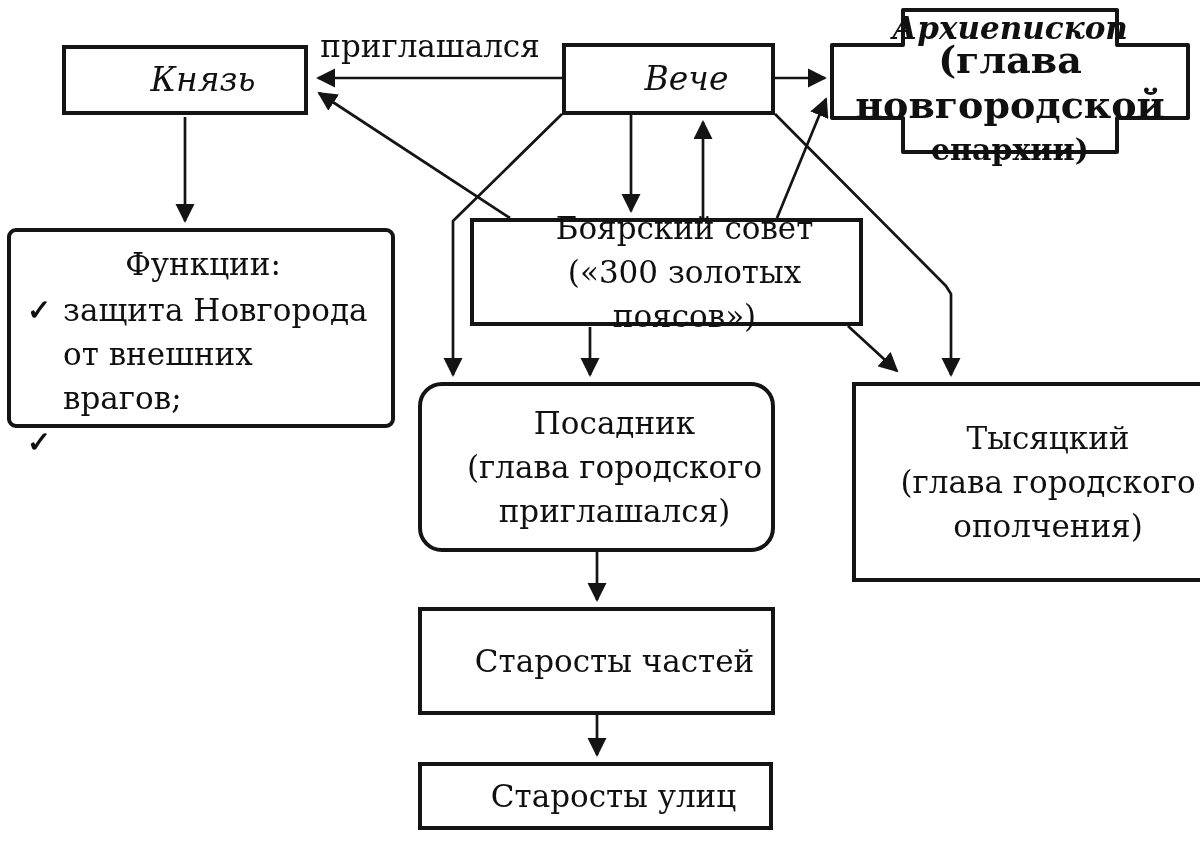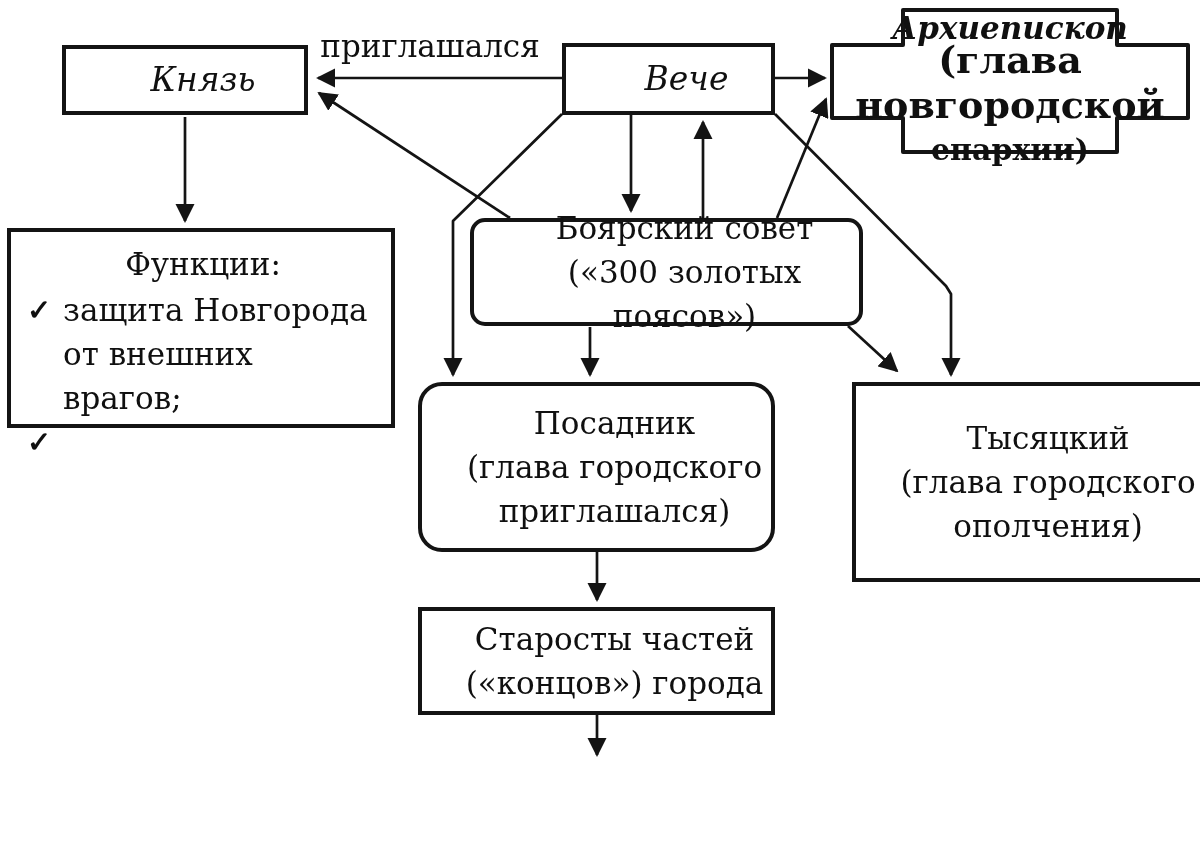--- a/index.html
+++ b/index.html
@@ -10,22 +10,22 @@
   #edges{position:absolute;left:0;top:0;width:1200px;height:851px;}
   .box{
     position:absolute;box-sizing:border-box;border:4px solid #141414;background:#ffffff;
     display:flex;flex-direction:column;align-items:center;justify-content:center;
     text-align:center;font-size:31px;line-height:1.42;padding-left:36px;
   }
   .italic-label{font-style:italic;font-size:33px;}
   
   #box-knyaz{left:62px;top:45px;width:246px;height:70px;}
   #box-veche{left:562px;top:43px;width:213px;height:72px;}
-  #box-functions{left:7px;top:228px;width:388px;height:200px;display:block;text-align:left;padding:10px 12px 0 16px;}
-  #box-boyar{left:470px;top:218px;width:393px;height:108px;border-radius:15px;}
+  #box-functions{left:7px;top:228px;width:388px;height:200px;display:block;text-align:left;padding:10px 12px 0 16px;border-radius:9px;}
+  #box-boyar{left:470px;top:218px;width:393px;height:108px;}
   #box-posadnik{left:418px;top:382px;width:357px;height:170px;border-radius:24px;}
   #box-tysyatsky{left:852px;top:382px;width:356px;height:200px;}
   #box-district{left:418px;top:607px;width:357px;height:108px;}
   #box-street{left:418px;top:762px;width:355px;height:68px;}
   
   #arch-text{position:absolute;left:832px;top:10px;width:356px;height:142px;font-weight:bold;text-align:center;}
   #arch-line1{position:absolute;left:71px;top:0;width:214px;height:36px;display:flex;align-items:center;justify-content:center;font-style:italic;font-size:31px;}
   #arch-line2{position:absolute;left:0;top:36px;width:356px;height:72px;display:flex;align-items:center;justify-content:center;font-size:38px;}
   #arch-line3{position:absolute;left:71px;top:121px;width:214px;height:36px;display:flex;align-items:center;justify-content:center;font-size:30px;}
   
@@ -105,17 +105,19 @@
   </div>
 
   <div class="box" id="box-tysyatsky">
     <span>Тысяцкий</span>
     <span>(глава городского</span>
     <span>ополчения)</span>
   </div>
 
   <div class="box" id="box-district">
     <span>Старосты частей</span>
-    <span>(«концов») города</span>
   </div>
 
+  <div class="box" id="box-street">
+    <span>Старосты улиц</span>
+  </div>
 
 </div>
 
 </body></html>

